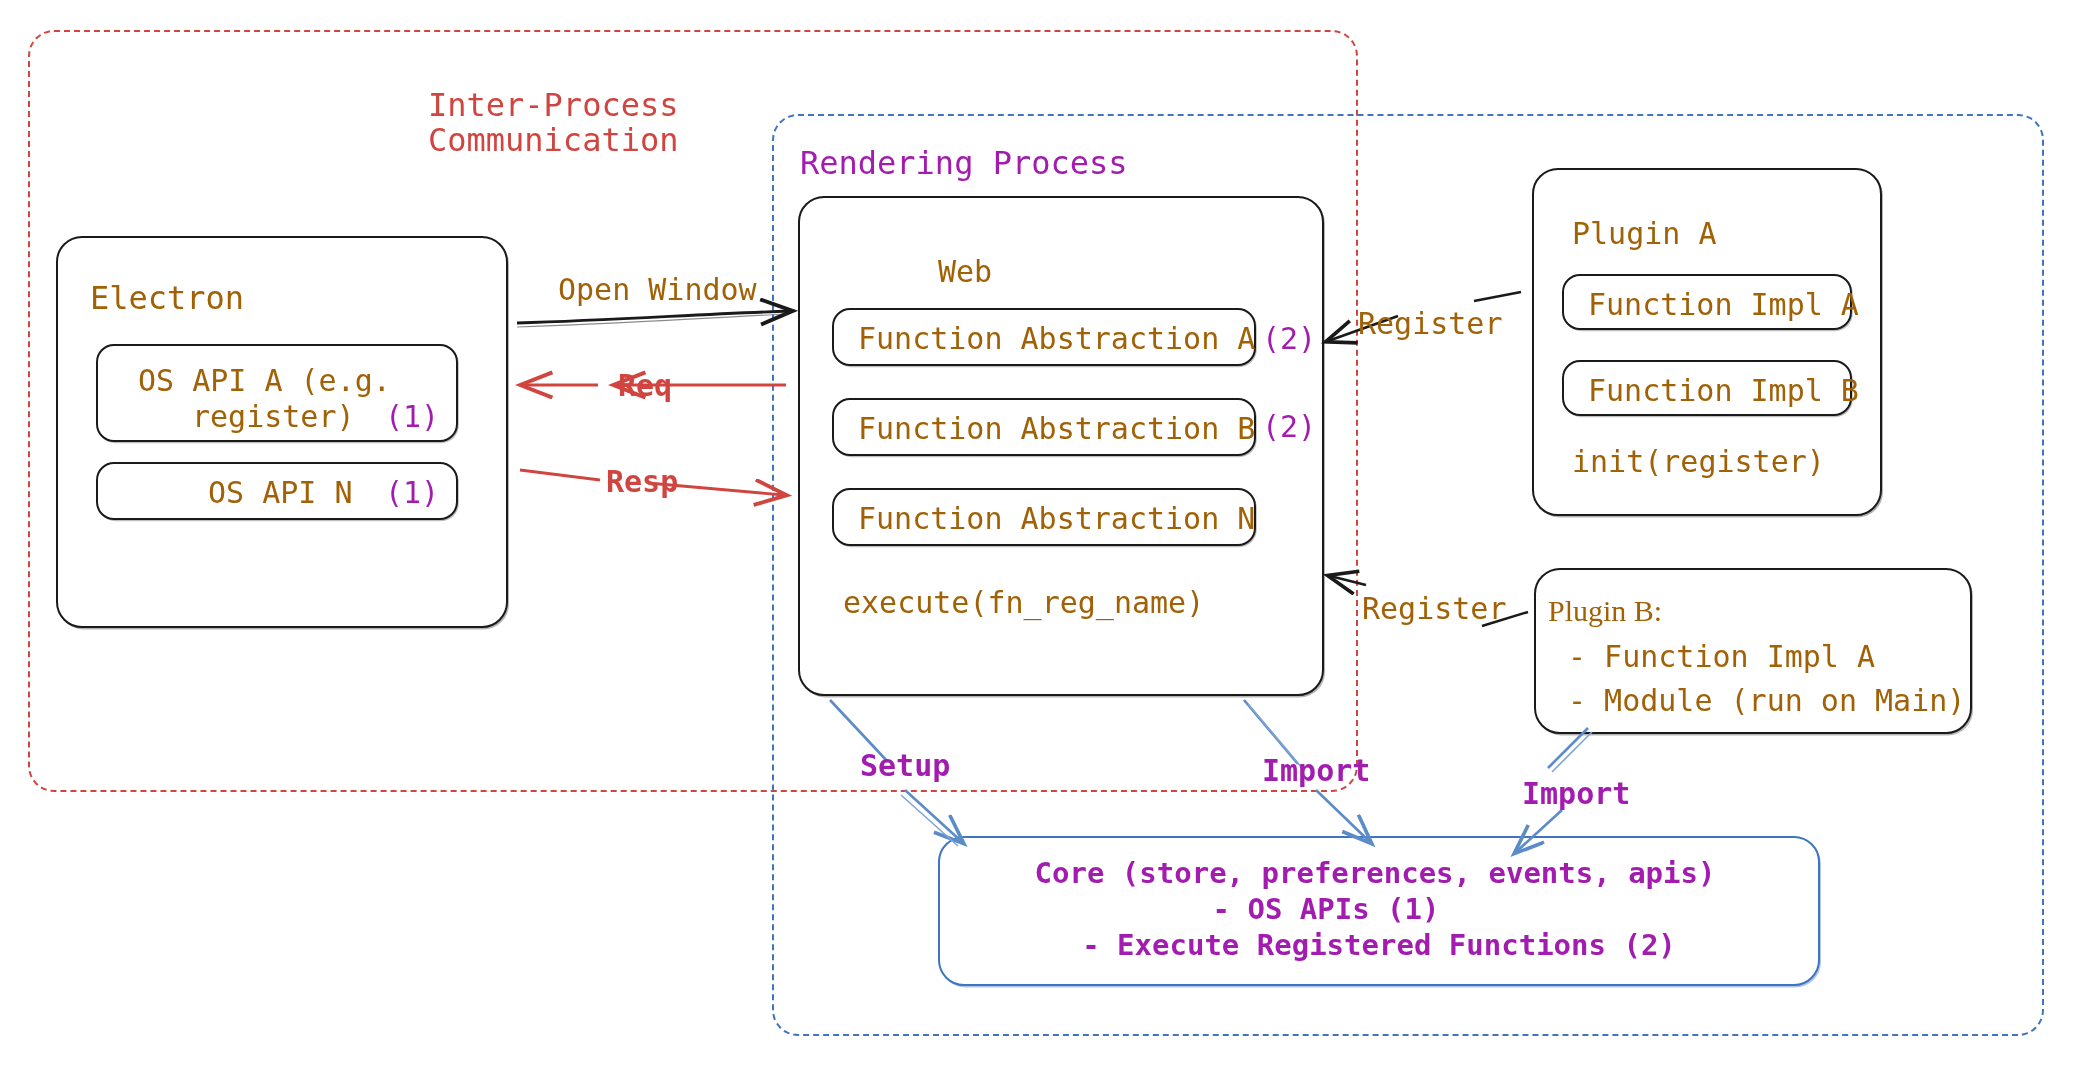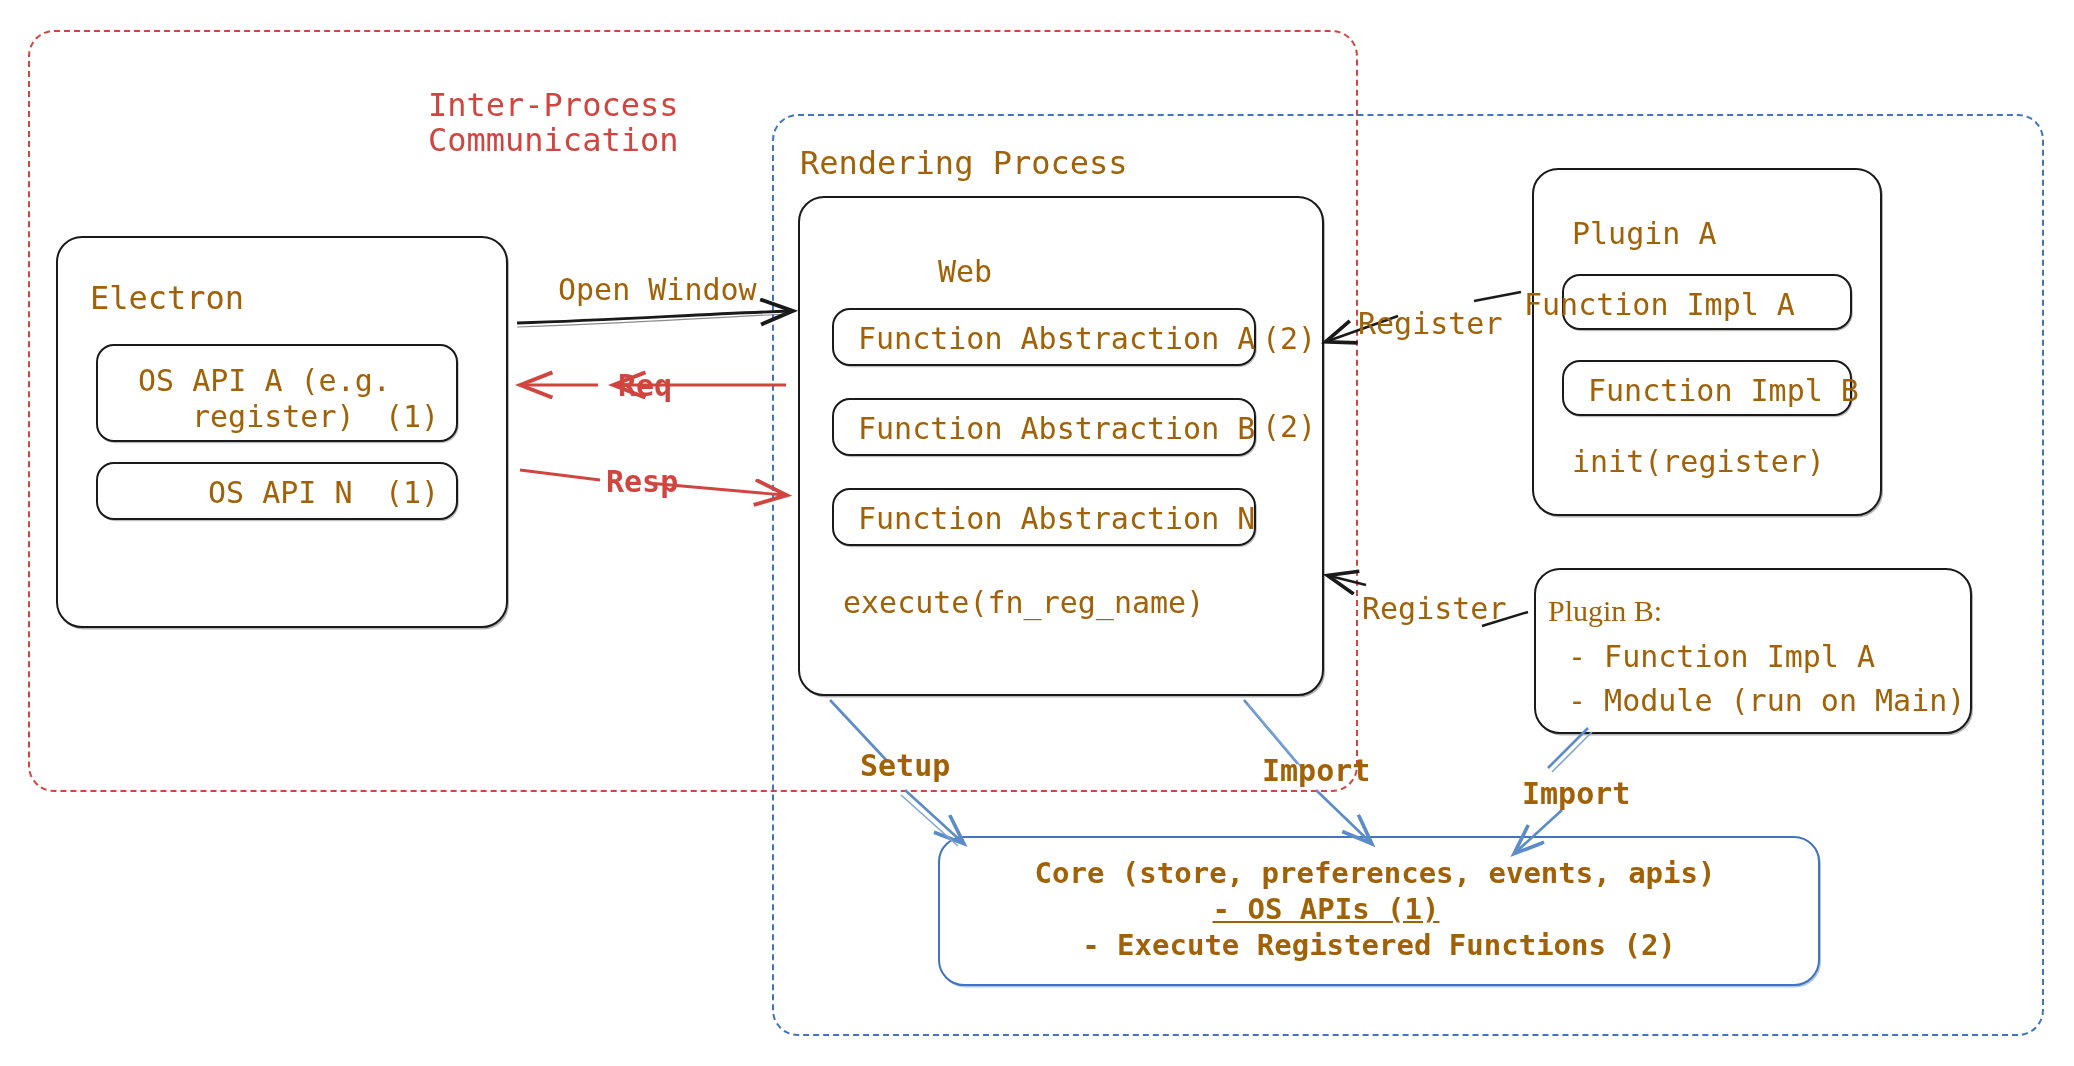--- a/index.html
+++ b/index.html
@@ -61,21 +61,21 @@
     line-height: 1.28;
     color: #a16207;
   }
   .center {
     display: flex;
     align-items: center;
     justify-content: center;
     text-align: center;
   }
   .red-txt { color: #D0453F; }
-  .blue-txt { color: #a16207; }
+  .blue-txt { color: #a21caf; }
   .bold { font-weight: bold; }
   .t32 { font-size: 32px; }
   .t30 { font-size: 30px; }
   .t29 { font-size: 29px; }
 </style>
 </head>
 <body>
 
 <div id="canvas">
 
@@ -113,35 +113,35 @@
 
   <div class="node rbox-inner" style="left:832px; top:488px; width:424px; height:58px;"></div>
   <div class="lbl t30" style="left:858px; top:500px;">Function Abstraction N</div>
 
   <div class="lbl t30" style="left:843px; top:584px;">execute(fn_reg_name)</div>
 
   <div class="node rbox" style="left:1532px; top:168px; width:350px; height:348px;"></div>
   <div class="lbl t30" style="left:1572px; top:215px;">Plugin A</div>
 
   <div class="node rbox-inner" style="left:1562px; top:274px; width:290px; height:56px;"></div>
-  <div class="lbl t30" style="left:1524px; top:286px;">Function Impl A</div>
+  <div class="lbl t30" style="left:1588px; top:286px;">Function Impl A</div>
 
   <div class="node rbox-inner" style="left:1562px; top:360px; width:290px; height:56px;"></div>
   <div class="lbl t30" style="left:1588px; top:372px;">Function Impl B</div>
 
   <div class="lbl t30" style="left:1572px; top:443px;">init(register)</div>
 
   <div class="node rbox" style="left:1534px; top:568px; width:438px; height:166px;"></div>
   <div class="lbl t30" style="left:1548px; top:592px;font-family:Liberation Serif, serif;">Plugin B:</div>
   <div class="lbl t30" style="left:1568px; top:638px;">- Function Impl A</div>
   <div class="lbl t30" style="left:1568px; top:682px;">- Module (run on Main)</div>
 
   <div class="node rbox-blue" style="left:938px; top:836px; width:882px; height:150px;"></div>
   <div class="lbl blue-txt bold t29 center" style="left:938px; top:855px; width:874px;">Core (store, preferences, events, apis)</div>
-  <div class="lbl blue-txt bold t29 center" style="left:938px; top:891px; width:776px;text-decoration:underline;">- OS APIs (1)</div>
+  <div class="lbl blue-txt bold t29 center" style="left:938px; top:891px; width:776px;">- OS APIs (1)</div>
   <div class="lbl blue-txt bold t29 center" style="left:938px; top:927px; width:882px;">- Execute Registered Functions (2)</div>
 
   <svg class="layer" viewBox="0 0 2074 1066">
     <defs>
       <marker id="ar-black" markerWidth="14" markerHeight="14" refX="11" refY="5" orient="auto" markerUnits="strokeWidth">
         <path d="M0.5,0.5 L12,5 L0.5,9.5" fill="none" stroke="#1A1A1A" stroke-width="1.4"></path>
       </marker>
       <marker id="ar-red" markerWidth="14" markerHeight="14" refX="11" refY="5" orient="auto" markerUnits="strokeWidth">
         <path d="M0.5,0.5 L12,5 L0.5,9.5" fill="none" stroke="#D0453F" stroke-width="1.4"></path>
       </marker>

